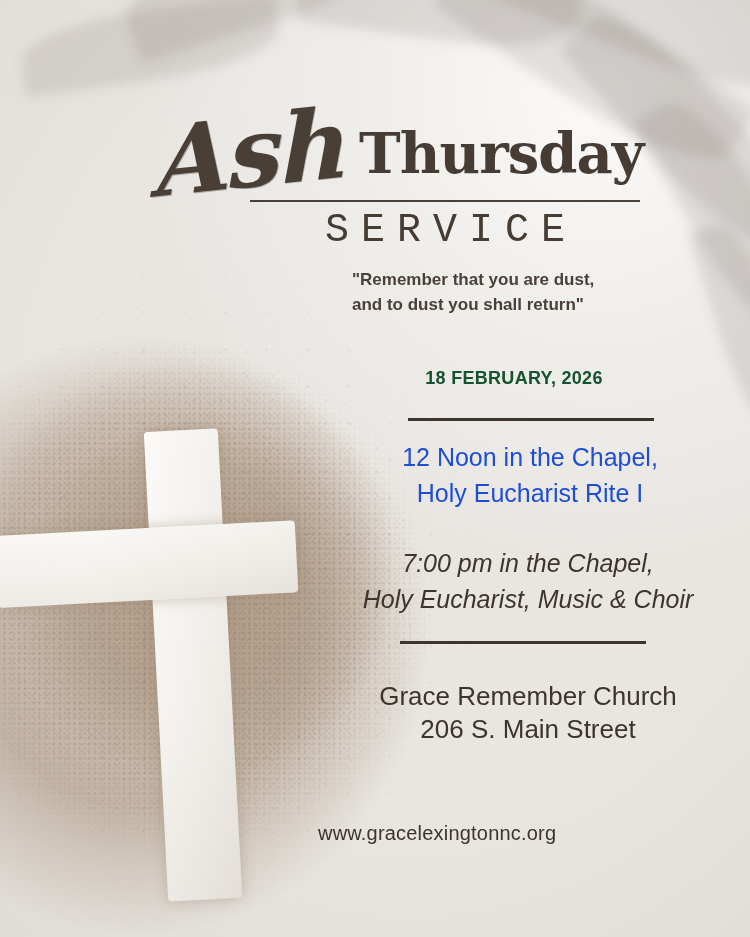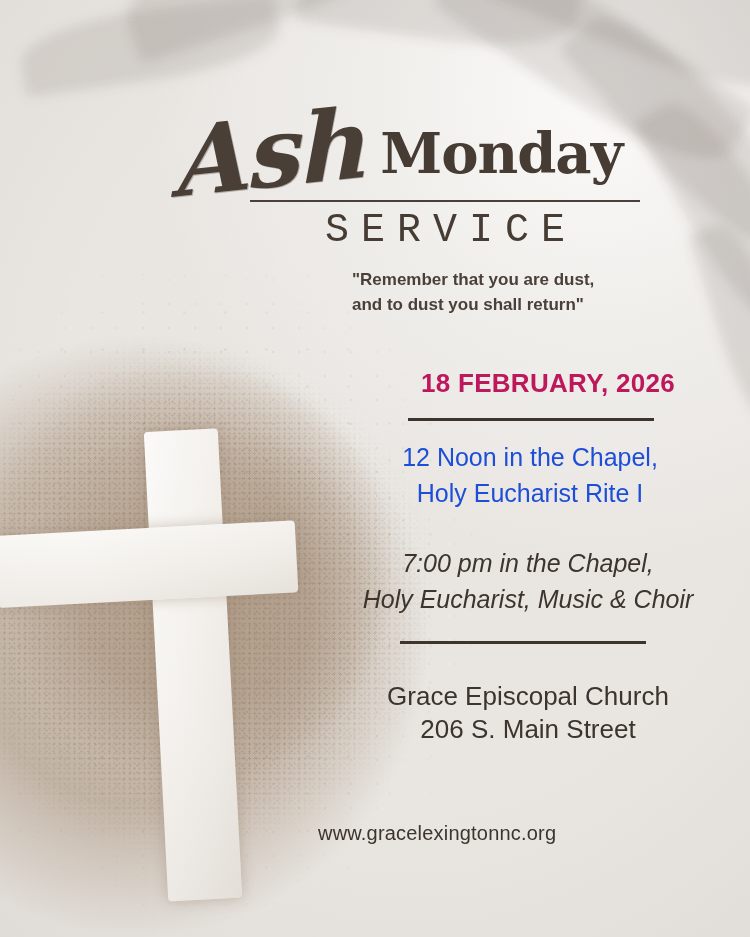--- a/index.html
+++ b/index.html
@@ -188,27 +188,27 @@
     top: 268px;
     width: 420px;
     color: #4a4039;
     font-size: 17px;
     line-height: 1.45;
     font-weight: 600;
   }
   .quote { left: 352px; }
   .date {
     position: absolute;
-    left: 348px;
+    left: 314px;
     top: 368px;
     width: 400px;
     text-align: center;
-    font-size: 26px;
+    font-size: 18px;
     font-weight: 700;
-    color: #be185d;
+    color: #14532d;
     letter-spacing: .3px;
   }
   .rule {
     position: absolute;
     height: 3px;
     background: #3c342d;
   }
   .rule-1 { left: 408px; top: 418px; width: 246px; }
   .rule-2 { left: 400px; top: 641px; width: 246px; }
   .svc-1 {
@@ -279,21 +279,21 @@
     <div class="frond f7"></div>
     <div class="frond f8"></div>
   </div>
   <div class="vignette"></div>
 
   <div class="content">
 
     <div class="title-block">
       <div class="title-row">
         <span class="word-ash">Ash</span>
-        <span class="word-wednesday">Monday</span>
+        <span class="word-wednesday">Thursday</span>
       </div>
       <div class="service-wrap">
         <div class="word-service">SERVICE</div>
       </div>
     </div>
 
     <div class="quote">
       <div>"Remember that you are dust,</div>
       <div>and to dust you shall return"</div>
     </div>
@@ -307,20 +307,20 @@
     </div>
 
     <div class="svc-2">
       <div>7:00 pm in the Chapel,</div>
       <div>Holy Eucharist, Music &amp; Choir</div>
     </div>
 
     <div class="rule rule-2"></div>
 
     <div class="address">
-      <div>Grace Episcopal Church</div>
+      <div>Grace Remember Church</div>
       <div>206 S. Main Street</div>
     </div>
 
     <div class="website">www.gracelexingtonnc.org</div>
 
   </div>
 </div>
 
 </body></html>

